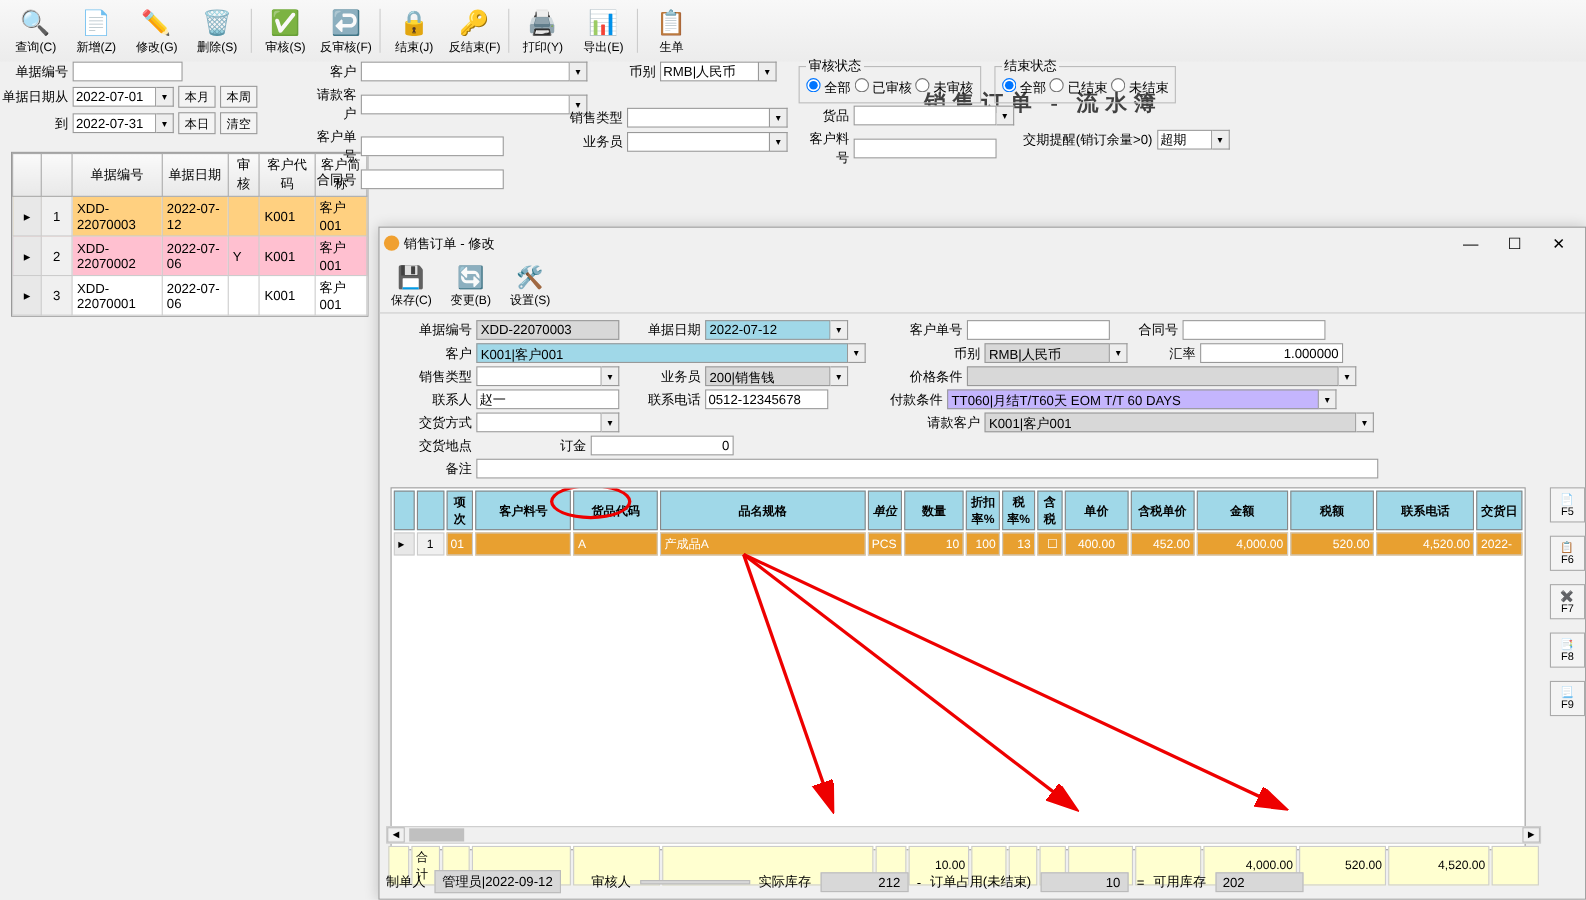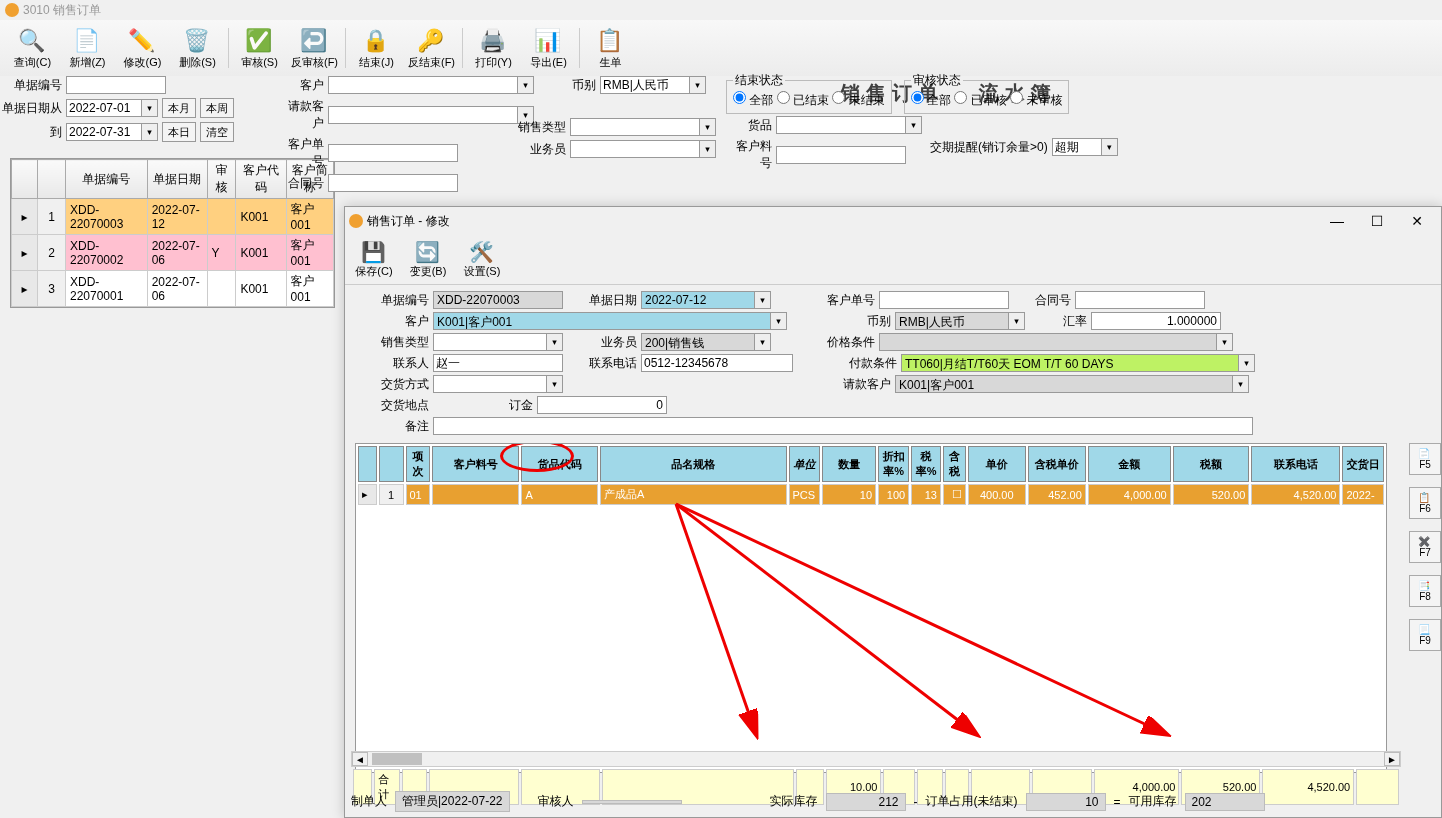--- a/index.html
+++ b/index.html
@@ -59,24 +59,20 @@
 .gray-box { background: #d8d8d8; border: 1px solid #bbb; padding: 1px 6px; display:inline-block;}
 .footer-totals { position: absolute; left: 6px; right: 40px; bottom: 28px; height: 22px;}
 .scroll-h { position:absolute; left:6px; right:40px; bottom: 50px; height: 16px; background:#f0f0f0; border:1px solid #ccc; display:flex; align-items:center;}
 .scroll-h .thumb { width: 50px; height: 12px; background:#c0c0c0; margin-left: 4px;}
 .scroll-h .arrow { width: 16px; height: 14px; border:1px solid #bbb; display:flex; align-items:center; justify-content:center; font-size:10px;}
 </style>
 </head>
 <body>
 
 <div class="main-window">
-  <div class="title-bar">
-    <span class="app-icon"></span>
-    <span>3010 销售订单</span>
-  </div>
 
   <div class="toolbar" id="main-toolbar">
       <div class="toolbar-btn">
         <div class="ticon">🔍</div>
         <div>查询(C)</div>
       </div>
       <div class="toolbar-btn">
         <div class="ticon">📄</div>
         <div>新增(Z)</div>
       </div>
@@ -195,29 +191,29 @@
       <div class="filter-row">
           <span class="lbl" style="width:52px;margin-left:-52px">业务员</span>
           <div class="dropdown">
             <input type="text" style="width: 130px;">
             <span class="ddbtn">▾</span>
           </div>
         </div>
     </div>
 
     <div style="position:absolute; left:726px; top:-4px; display:flex; gap:12px;">
+      <fieldset class="rg"><legend>审核状态</legend>
+        <label><input type="radio" checked="" style=""> <span>全部</span></label>
+        <label><input type="radio" style=""> <span>已审核</span></label>
+        <label><input type="radio" style=""> <span>未审核</span></label>
+      </fieldset>
       <fieldset class="rg"><legend>结束状态</legend>
         <label><input type="radio" checked="" style=""> <span>全部</span></label>
         <label><input type="radio" style=""> <span>已结束</span></label>
         <label><input type="radio" style=""> <span>未结束</span></label>
-      </fieldset>
-      <fieldset class="rg"><legend>审核状态</legend>
-        <label><input type="radio" checked="" style=""> <span>全部</span></label>
-        <label><input type="radio" style=""> <span>已审核</span></label>
-        <label><input type="radio" style=""> <span>未审核</span></label>
       </fieldset>
     </div>
     <div style="position:absolute; left:726px; top:40px;">
       <div class="filter-row">
           <span class="lbl" style="width:46px">货品</span>
           <div class="dropdown">
             <input type="text" style="width: 130px;">
             <span class="ddbtn">▾</span>
           </div>
         </div>
@@ -377,26 +373,26 @@
         </div>
     </div>
 
     <div style="display:flex;gap:20px;margin-bottom:3px;">
       <div class="form-row">
           <span class="lbl" style="width:54px">联系人</span>
           <input type="text" style="width: 130px;" value="赵一">
         </div>
       <div class="form-row">
           <span class="lbl" style="width:54px">联系电话</span>
-          <input type="text" style="width: 152px;" value="0512-12345678">
+          <input type="text" style="width: 112px;" value="0512-12345678">
         </div>
       <div class="form-row" style="margin-left:30px;">
           <span class="lbl" style="width:54px">付款条件</span>
           <div class="dropdown">
-            <span class="val-box" style="width:338px;background:#bef264">TT060|月结T/T60天 EOM T/T 60 DAYS</span>
+            <span class="val-box" style="width:338px;background:#c4b5fd">TT060|月结T/T60天 EOM T/T 60 DAYS</span>
             <span class="ddbtn">▾</span>
           </div>
         </div>
     </div>
 
     <div style="display:flex;gap:20px;margin-bottom:3px;">
       <div class="form-row">
           <span class="lbl" style="width:54px">交货方式</span>
           <div class="dropdown">
             <input type="text" style="width: 114px;">
@@ -540,24 +536,24 @@
         <div>F8</div>
       </div>
       <div class="side-btn">
         <div>📃</div>
         <div>F9</div>
       </div>
     </div>
 
   <div class="status-line">
     <span>制单人</span>
-    <span class="gray-box">管理员|2022-07-22</span>
+    <span class="gray-box">管理员|2022-09-12</span>
     <span style="margin-left:20px">审核人</span>
     <span class="gray-box" style="width:100px"></span>
-    <span style="margin-left:80px">实际库存</span>
+    <span style="">实际库存</span>
     <span class="gray-box" style="width:80px;text-align:right">212</span>
     <span>-</span>
     <span>订单占用(未结束)</span>
     <span class="gray-box" style="width:80px;text-align:right">10</span>
     <span>= </span>
     <span>可用库存</span>
     <span class="gray-box" style="width:80px;">202</span>
   </div>
 </div>
 

